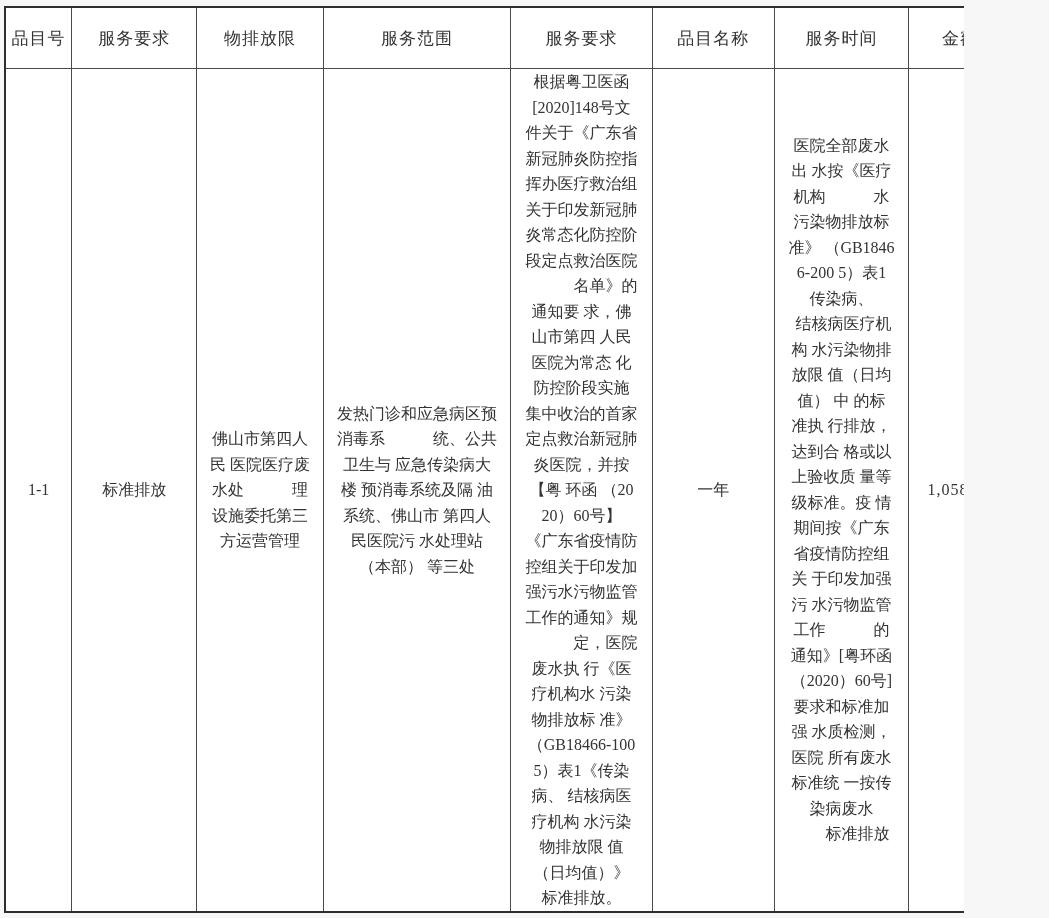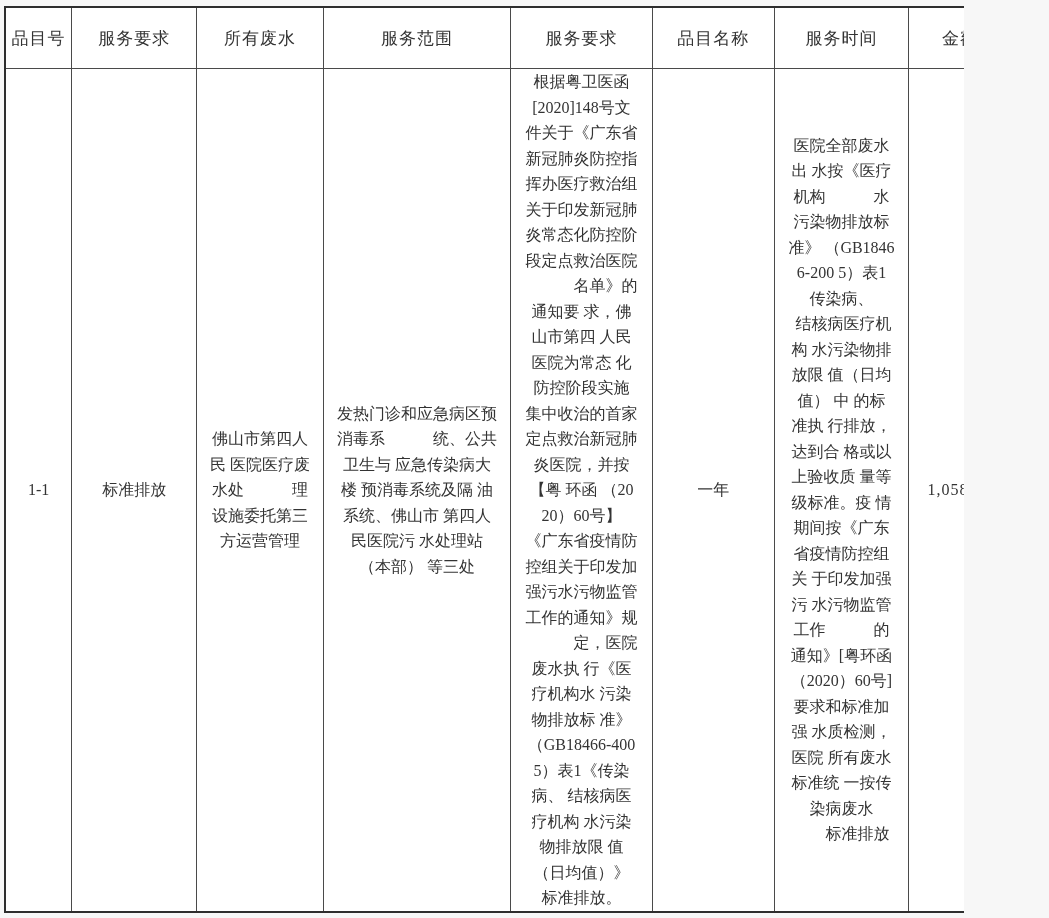--- a/index.html
+++ b/index.html
@@ -60,21 +60,21 @@
       <col style="width:186px">
       <col style="width:140px">
       <col style="width:121px">
       <col style="width:133px">
       <col style="width:133px">
     </colgroup>
     <thead>
       <tr>
         <th>品目号</th>
         <th>服务要求</th>
-        <th>所有废水</th>
+        <th>物排放限</th>
         <th>服务范围</th>
         <th>服务要求</th>
         <th>品目名称</th>
         <th>服务时间</th>
         <th>金额(元)</th>
       </tr>
     </thead>
     <tbody>
       <tr>
         <td class="cell-item-no">1-1</td>
@@ -110,21 +110,21 @@
 【粤 环函 （20
 20）60号】
 《广东省疫情防
 控组关于印发加
 强污水污物监管
 工作的通知》规
 　　　定，医院
 废水执 行《医
 疗机构水 污染
 物排放标 准》
-（GB18466-400
+（GB18466-100
 5）表1《传染
 病、 结核病医
 疗机构 水污染
 物排放限 值
 （日均值）》
 标准排放。</td>
         <td class="cell-duration">一年</td>
         <td class="cell-standard">医院全部废水
 出 水按《医疗
 机构　　　水

